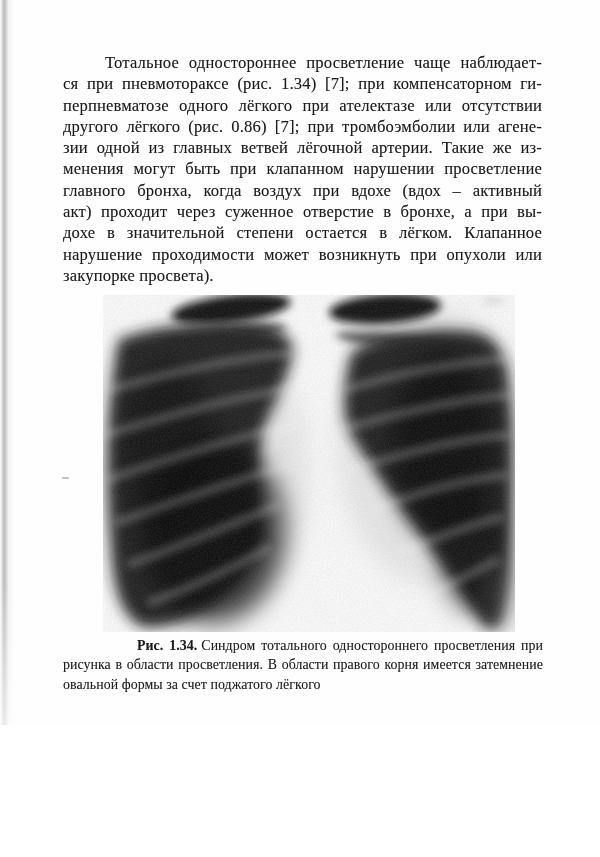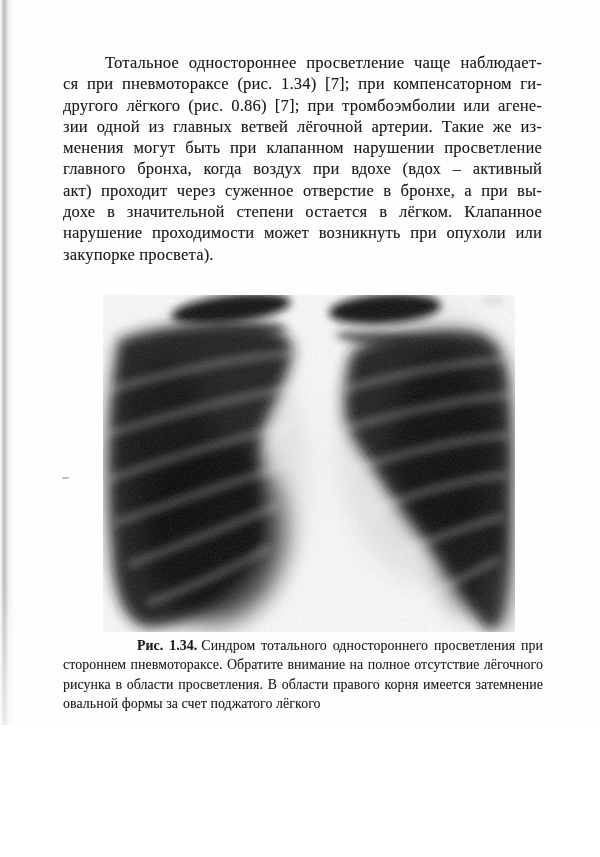--- a/index.html
+++ b/index.html
@@ -50,20 +50,21 @@
 </head>
 <body>
 
 <div class="page">
 
   <div class="edge-shadow"></div>
 
   <div class="body-text">
     <div class="ln indent">Тотальное одностороннее просветление чаще наблюдает-</div>
     <div class="ln">ся при пневмотораксе (рис. 1.34) [7]; при компенсаторном ги-</div>
+    <div class="ln">перпневматозе одного лёгкого при ателектазе или отсутствии</div>
     <div class="ln">другого лёгкого (рис. 0.86) [7]; при тромбоэмболии или агене-</div>
     <div class="ln">зии одной из главных ветвей лёгочной артерии. Такие же из-</div>
     <div class="ln">менения могут быть при клапанном нарушении просветление</div>
     <div class="ln">главного бронха, когда воздух при вдохе (вдох – активный</div>
     <div class="ln">акт) проходит через суженное отверстие в бронхе, а при вы-</div>
     <div class="ln">дохе в значительной степени остается в лёгком. Клапанное</div>
     <div class="ln">нарушение проходимости может возникнуть при опухоли или</div>
     <div class="ln last">закупорке просвета).</div>
   </div>
 
@@ -135,20 +136,19 @@
       </g>
 
       <rect width="412" height="337" filter="url(#fgrain)"></rect>
     </svg>
   </div>
 
   <div class="caption">
     <div class="ln first">
       <span class="b">Рис. 1.34.</span><span>Синдром тотального одностороннего просветления при право-</span>
     </div>
-    <div class="ln">стороннем пневмотораксе. Обратите внимание на полное отсутствие лёгочного</div>
     <div class="ln">рисунка в области просветления. В области правого корня имеется затемнение</div>
     <div class="ln lastc">овальной формы за счет поджатого лёгкого</div>
   </div>
 
   <div class="page-number">43</div>
 
 </div>
 
 </body></html>

